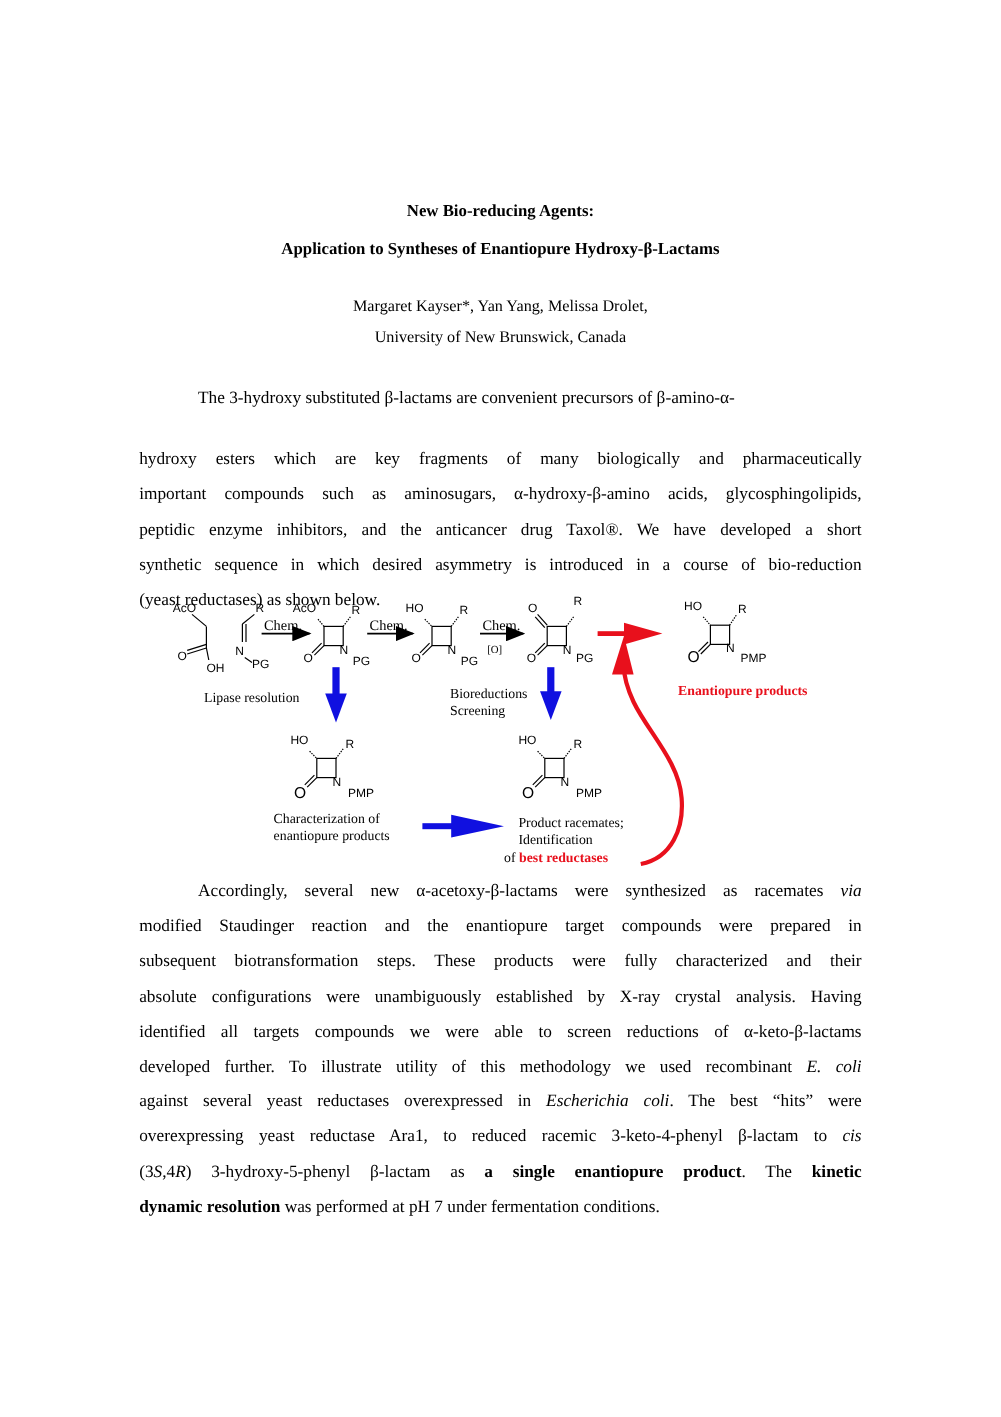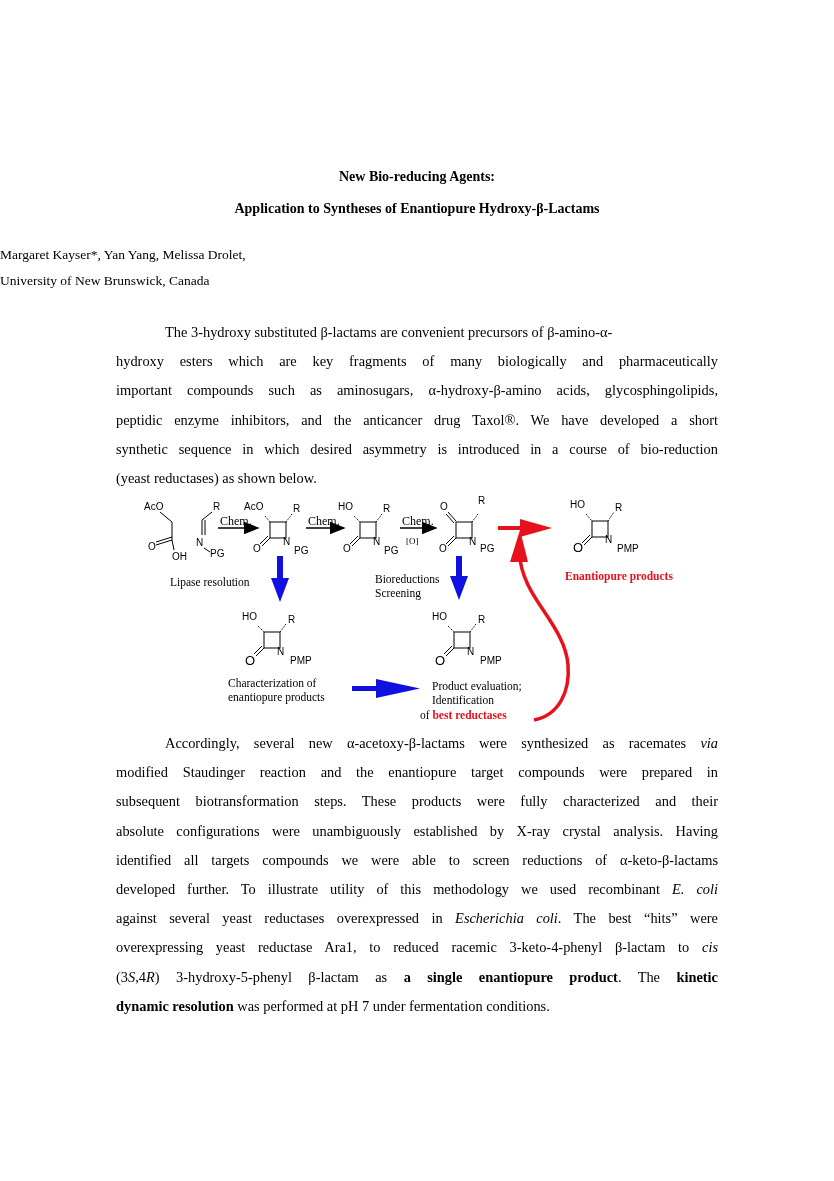--- a/index.html
+++ b/index.html
@@ -3,21 +3,21 @@
 <meta charset="utf-8">
 <style>
   html, body { margin: 0; padding: 0; background: #ffffff; }
   body { width: 834px; height: 1181px; position: relative; overflow: hidden;
          font-family: "Liberation Serif", "DejaVu Serif", serif; color: #000; }
   .page { position: absolute; left: 0; top: 0; width: 834px; height: 1181px; }
   .title { position: absolute; left: 0; width: 834px; text-align: center;
            font-weight: bold; font-size: 14px; }
   .t1 { top: 169px; }
   .t2 { top: 201px; }
-  .author { position: absolute; left: 0; width: 834px; text-align: left; font-size: 13.5px; }
+  .author { position: absolute; left: 0; width: 834px; text-align: center; font-size: 13.5px; }
   .a1 { top: 247px; }
   .a2 { top: 273px; }
   .para { position: absolute; left: 116px; width: 602px; font-size: 14.4px;
           line-height: 29.2px; text-align: justify; }
   .p1 { top: 318px; }
   .p2 { top: 729px; }
   .indent { display: inline-block; width: 49px; }
   .scheme { position: absolute; left: 130px; top: 490px; width: 600px; height: 240px; }
   .lbl { position: absolute; font-size: 11.5px; line-height: 14px; white-space: nowrap; }
   .red { color: #e8101c; font-weight: bold; }
@@ -31,21 +31,21 @@
 
 <div class="page">
 
   <div class="title t1">New Bio-reducing Agents:</div>
   <div class="title t2">Application to Syntheses of Enantiopure Hydroxy-β-Lactams</div>
   <div class="author a1">Margaret Kayser*, Yan Yang, Melissa Drolet,</div>
   <div class="author a2">University of New Brunswick, Canada</div>
 
   <div class="para p1">
     <div><span class="indent"></span><span>The 3-hydroxy substituted  β-lactams are convenient precursors of β-amino-α-</span></div>
-    <div style="text-align-last: justify;">hydroxy esters which are key fragments of many biologically and pharmaceutically</div>
+    <div style="text-align-last: justify; margin-top: 22px;">hydroxy esters which are key fragments of many biologically and pharmaceutically</div>
     <div style="text-align-last: justify;">important compounds such as aminosugars, α-hydroxy-β-amino acids, glycosphingolipids,</div>
     <div style="text-align-last: justify;">peptidic enzyme inhibitors, and the anticancer drug Taxol®.  We have developed a short</div>
     <div style="text-align-last: justify;">synthetic sequence in which desired asymmetry is introduced in a course of bio-reduction</div>
     <div>(yeast reductases) as shown below.</div>
   </div>
 
   <div class="scheme">
     <svg width="600" height="240" viewBox="0 0 600 240">
       <defs>
         <marker id="blk" markerWidth="10" markerHeight="8" refX="9" refY="4" orient="auto">
@@ -187,21 +187,21 @@
         <polygon points="380,72 390,40 398,72" fill="#e8101c"></polygon>
       </g>
     </svg>
 
     <div class="lbl" style="left:40px; top:85px;">Lipase resolution</div>
     <div class="lbl" style="left:245px; top:82px;">Bioreductions</div>
     <div class="lbl" style="left:245px; top:96px;">Screening</div>
     <div class="lbl red" style="left:435px; top:79px;">Enantiopure products</div>
     <div class="lbl" style="left:98px; top:186px;">Characterization of</div>
     <div class="lbl" style="left:98px; top:200px;">enantiopure products</div>
-    <div class="lbl" style="left:302px; top:189px;">Product evaluation;</div>
+    <div class="lbl" style="left:302px; top:189px;">Product racemates;</div>
     <div class="lbl" style="left:302px; top:203px;">Identification</div>
     <div class="lbl" style="left:290px; top:218px;font-family:Liberation Serif, serif;"><span>of </span><span class="red">best reductases</span></div>
   </div>
 
   <div class="para p2">
     <div style="text-align-last: justify;"><span class="indent"></span><span>Accordingly, several new α-acetoxy-β-lactams were synthesized as racemates </span><span class="ital">via</span></div>
     <div style="text-align-last: justify;">modified Staudinger reaction and the enantiopure target compounds were prepared in</div>
     <div style="text-align-last: justify;">subsequent biotransformation steps. These products were fully characterized and their</div>
     <div style="text-align-last: justify;">absolute configurations were unambiguously established by X-ray crystal analysis.  Having</div>
     <div style="text-align-last: justify;">identified all targets compounds we were able to screen reductions of α-keto-β-lactams</div>

